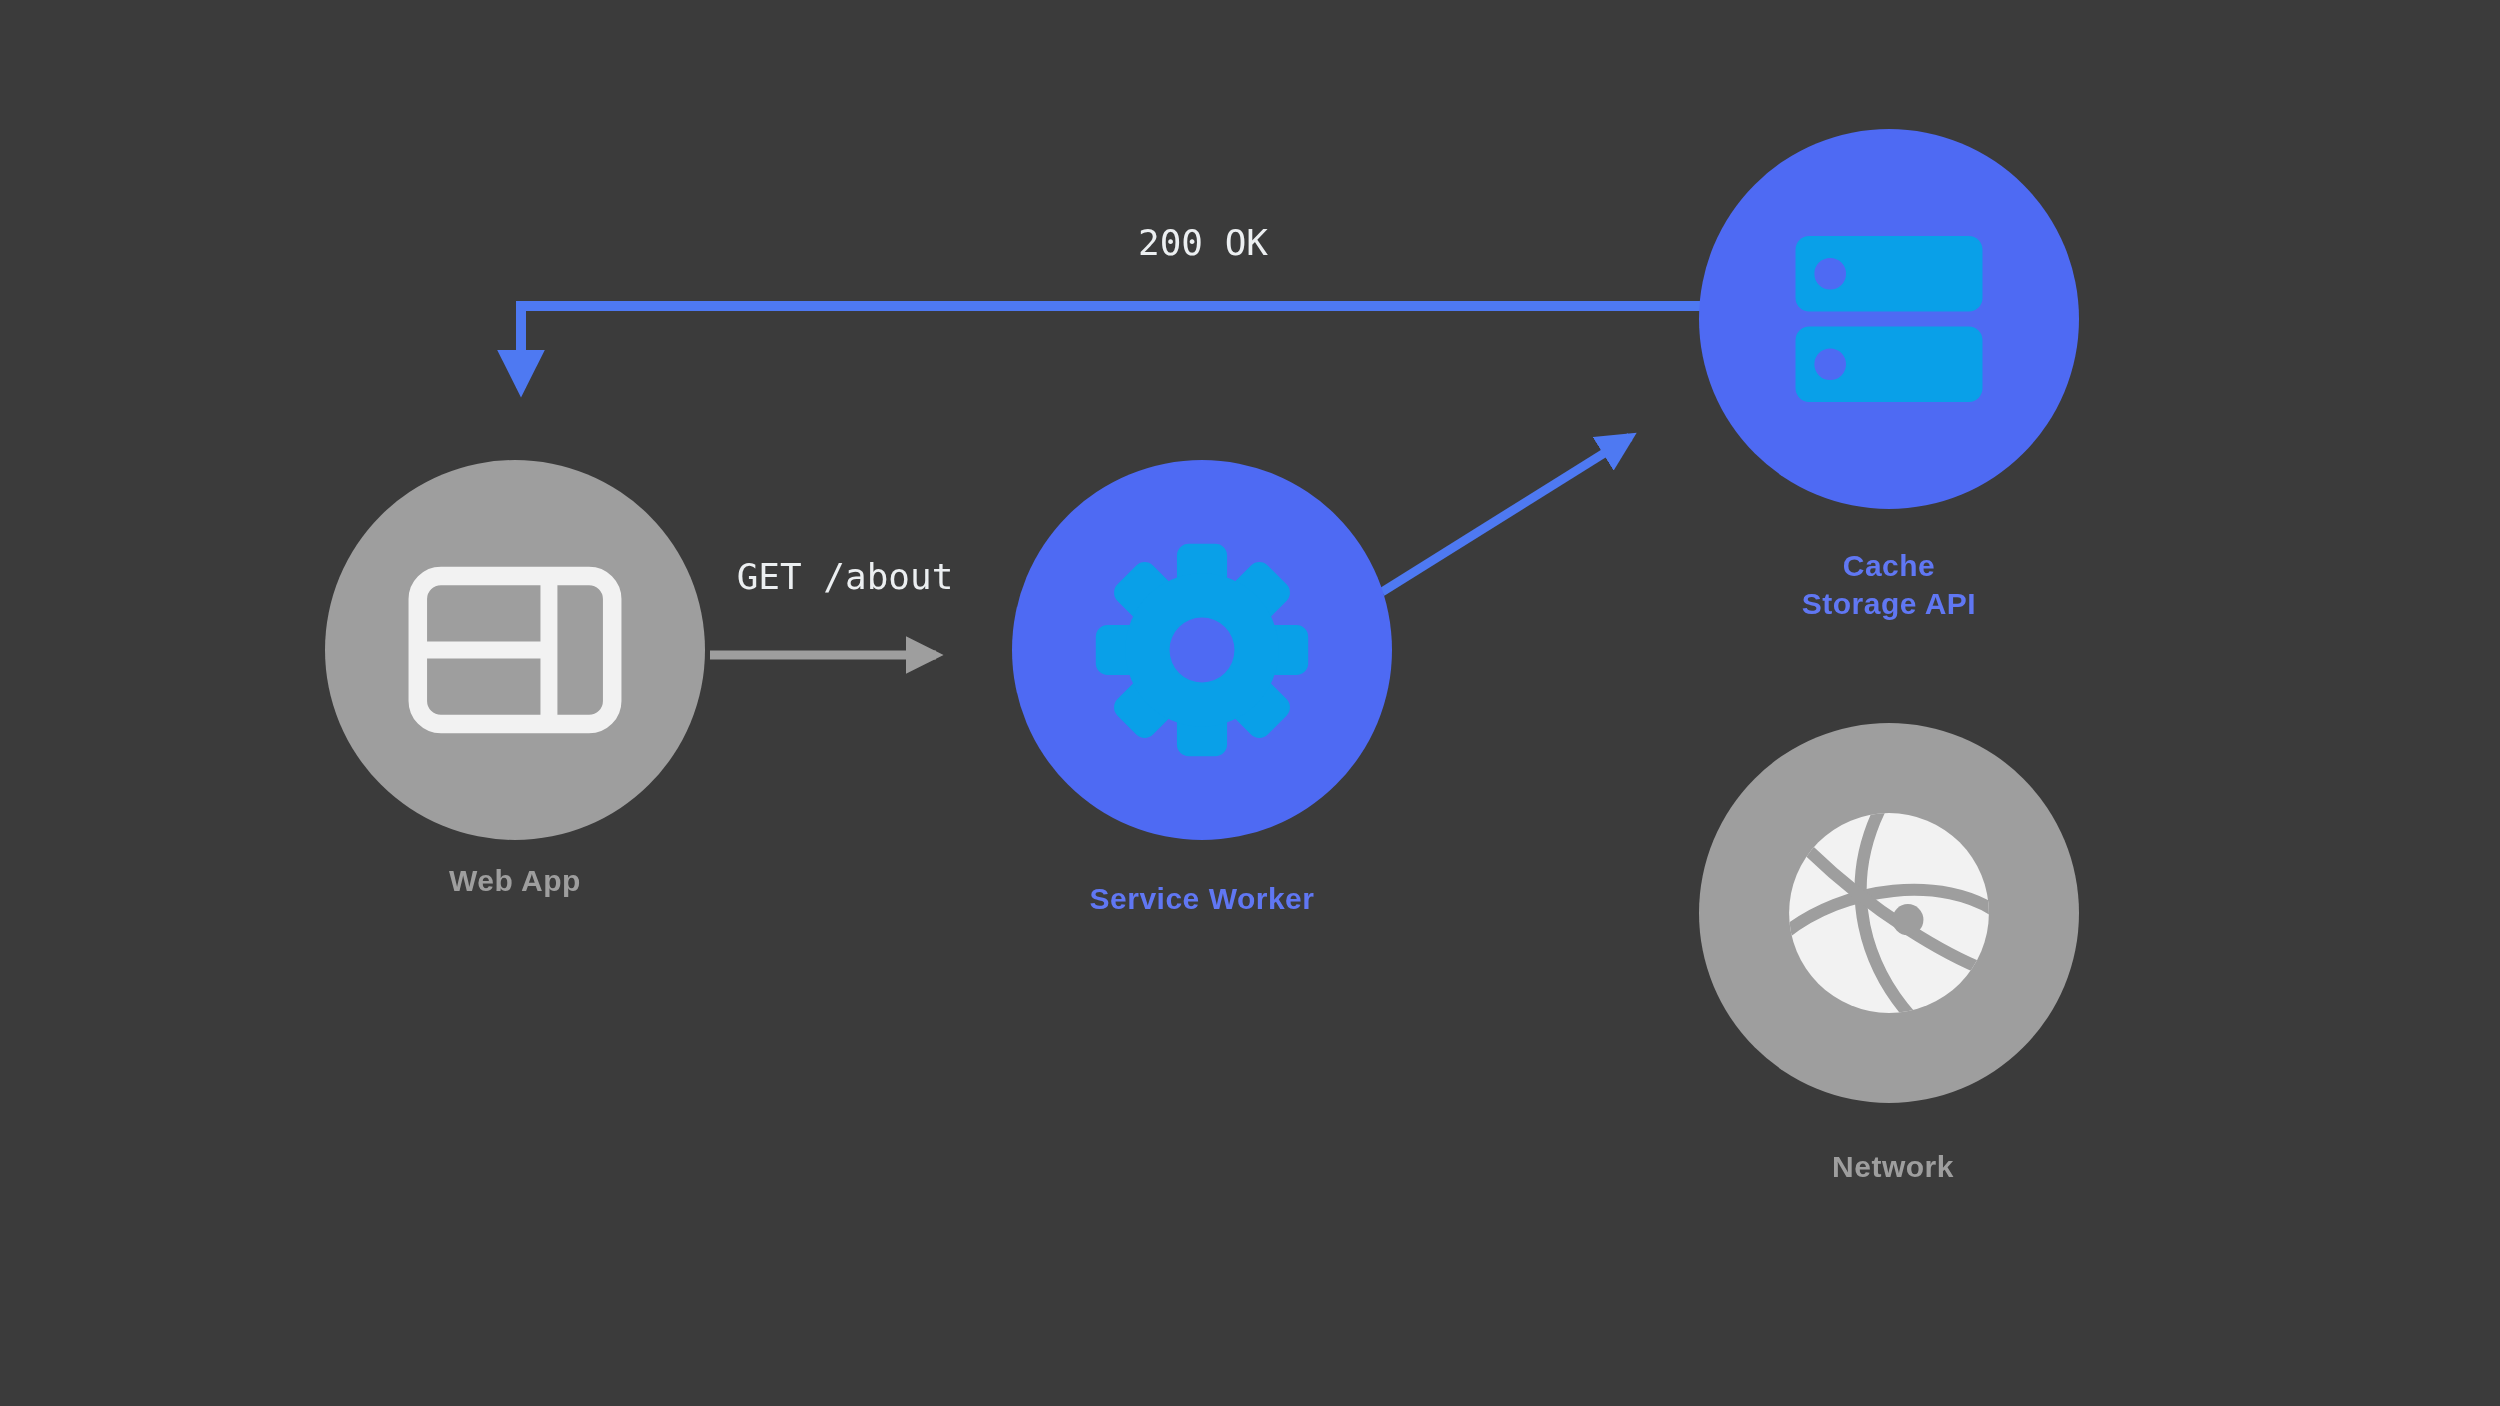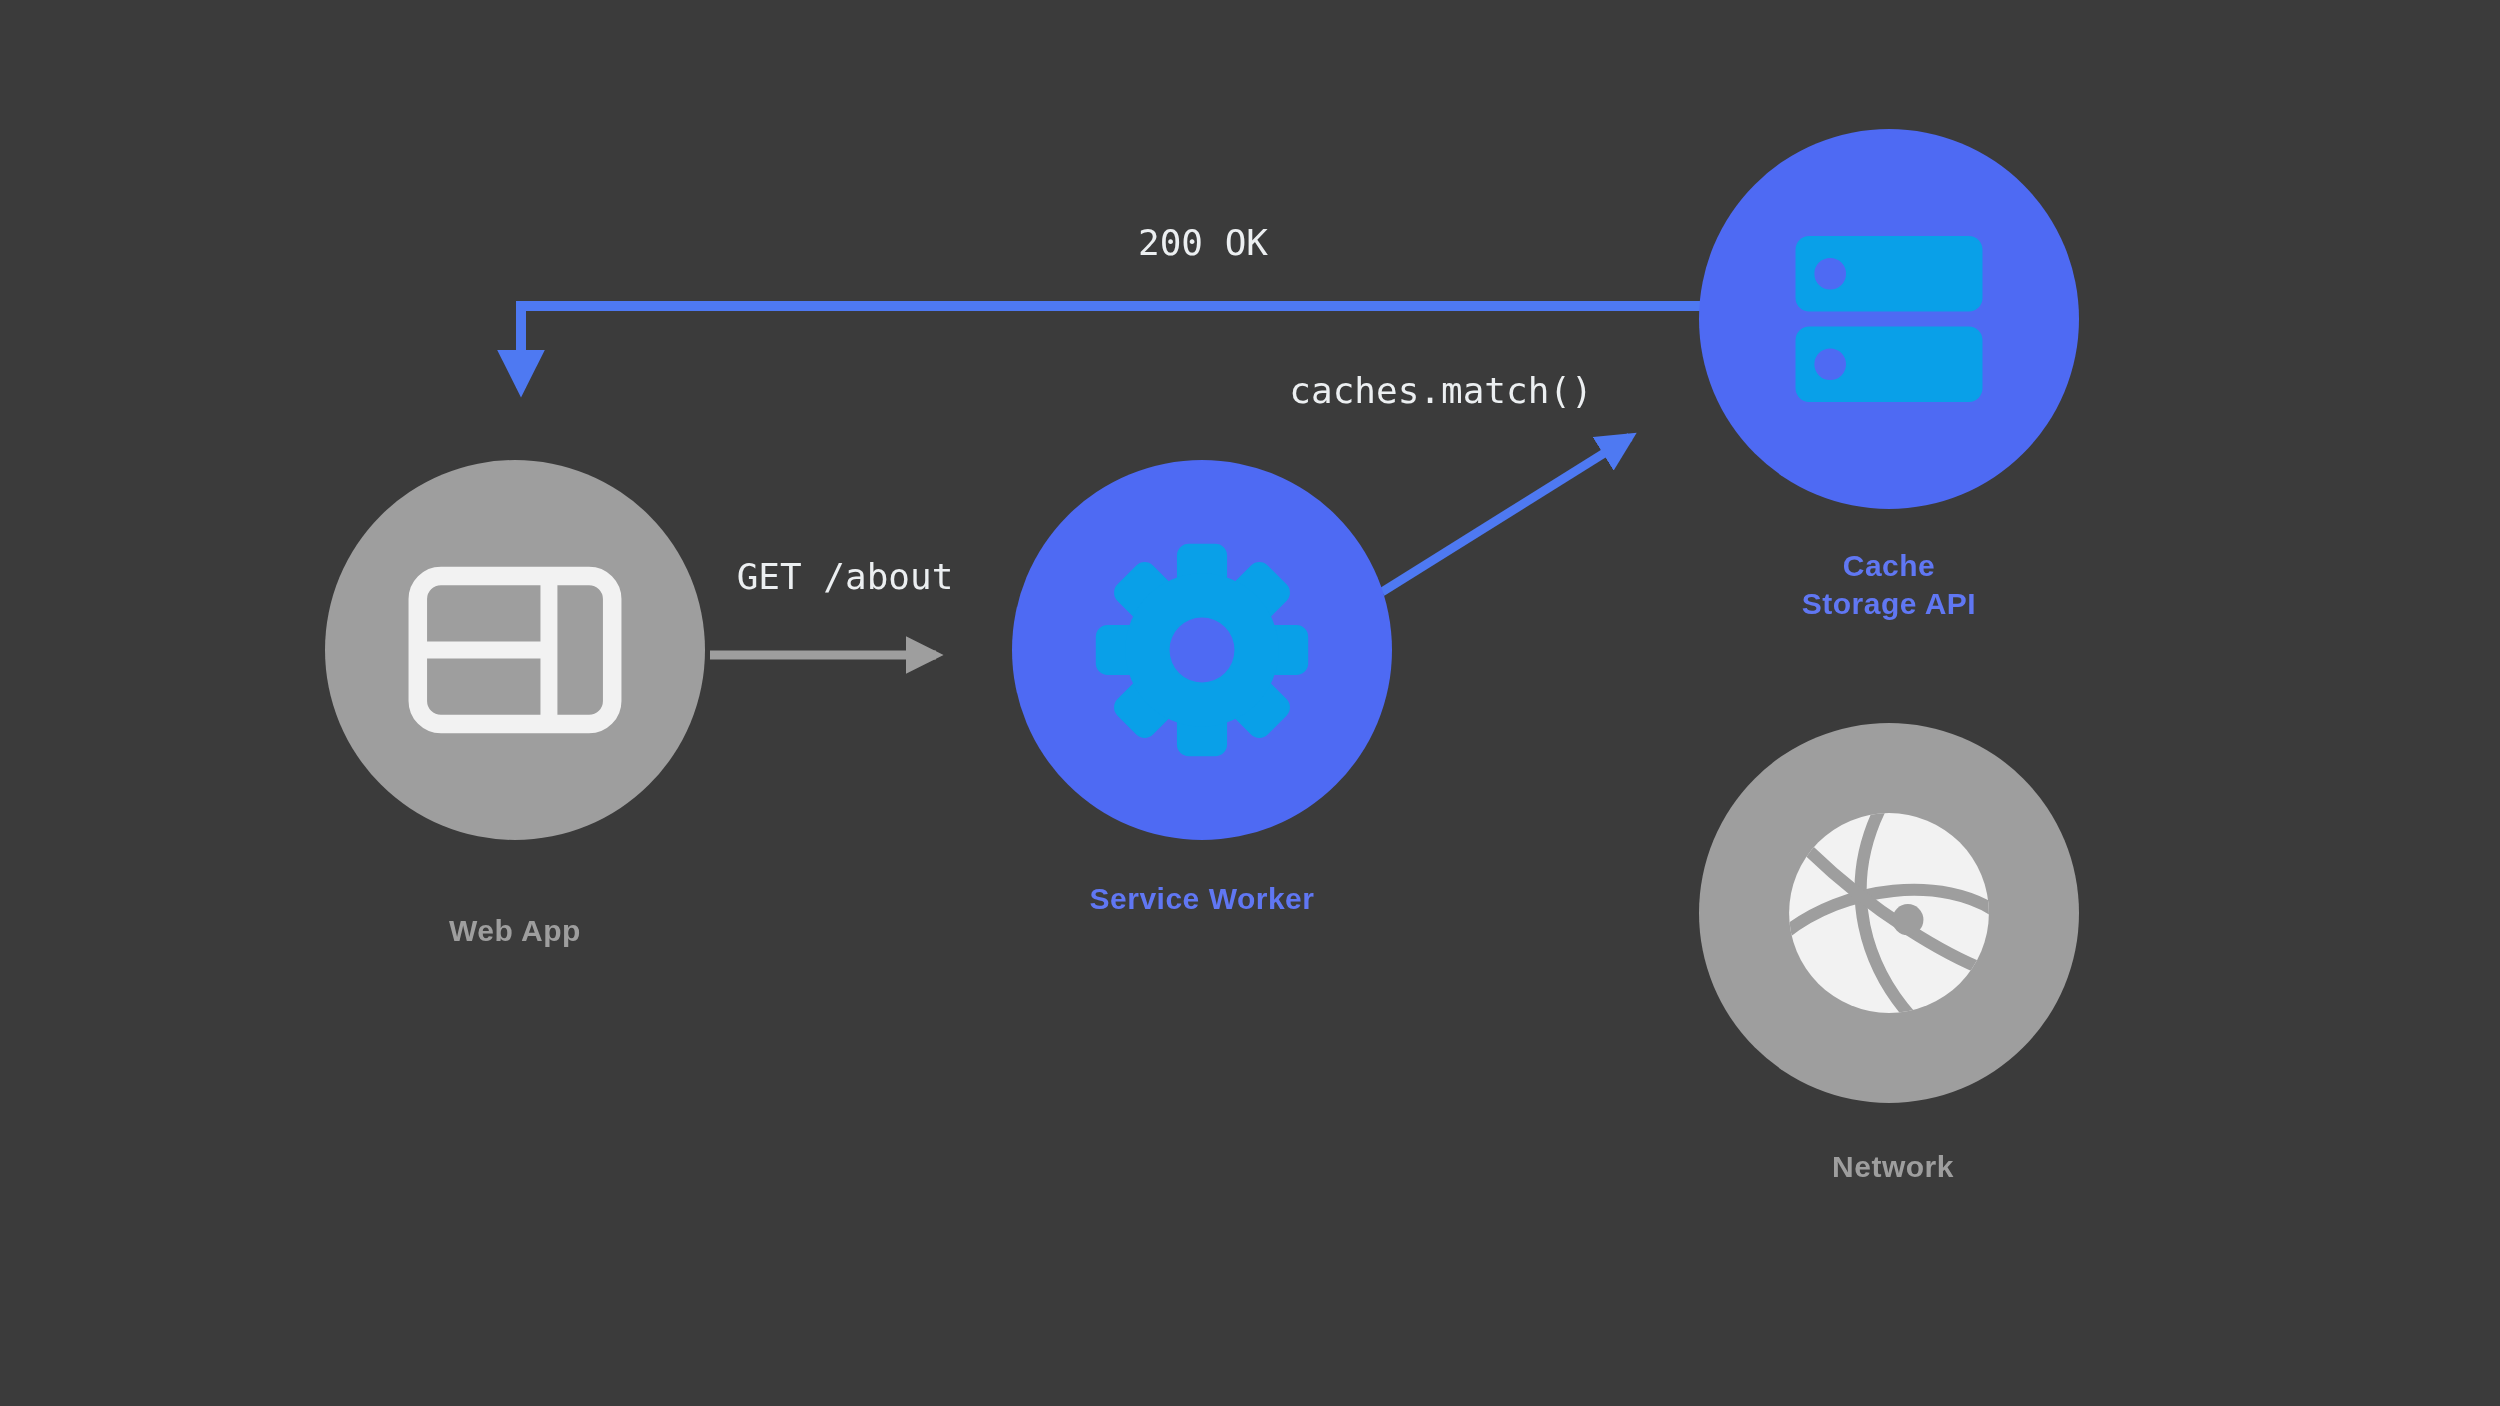--- a/index.html
+++ b/index.html
@@ -55,21 +55,21 @@
 
   <div class="node gray" style="left:325px;top:460px;width:380px;height:380px">
     <svg width="216" height="168" viewBox="0 0 140 108">
       <rect x="7" y="6" width="126" height="96" rx="15" fill="none" stroke="#f2f2f2" stroke-width="12"></rect>
       <g stroke="#f2f2f2" stroke-width="11" stroke-linecap="butt">
         <line x1="92" y1="11" x2="92" y2="97"></line>
         <line x1="12" y1="54" x2="92" y2="54"></line>
       </g>
     </svg>
   </div>
-  <div class="node-label gray" style="left:515px;top:912px">Web App</div>
+  <div class="node-label gray" style="left:515px;top:862px">Web App</div>
 
   <div class="node blue" style="left:1012px;top:460px;width:380px;height:380px">
     <svg width="236" height="236" viewBox="0 0 160 160">
       <g fill="#09a0e8">
         <rect x="63" y="8" width="34" height="144" rx="8"></rect>
         <rect x="63" y="8" width="34" height="144" rx="8" transform="rotate(45 80 80)"></rect>
         <rect x="63" y="8" width="34" height="144" rx="8" transform="rotate(90 80 80)"></rect>
         <rect x="63" y="8" width="34" height="144" rx="8" transform="rotate(135 80 80)"></rect>
         <circle cx="80" cy="80" r="52"></circle>
       </g>
@@ -105,16 +105,15 @@
         <path d="M4 120 C 60 74, 150 66, 198 100"></path>
         <path d="M92 6 C 56 80, 80 150, 122 196"></path>
         <path d="M28 44 C 88 102, 152 138, 188 152"></path>
       </g>
       <circle cx="117" cy="106" r="14" fill="#9e9e9e"></circle>
     </svg>
   </div>
   <div class="node-label gray" style="left:1893px;top:1148px">Network</div>
 
   <div class="code-label" style="left:1203px;top:222px">200 OK</div>
-  <div class="code-label" style="left:1441px;top:370px">caches.match()</div>
   <div class="code-label" style="left:845px;top:556px">GET /about</div>
 
 </div>
 
 </body></html>

